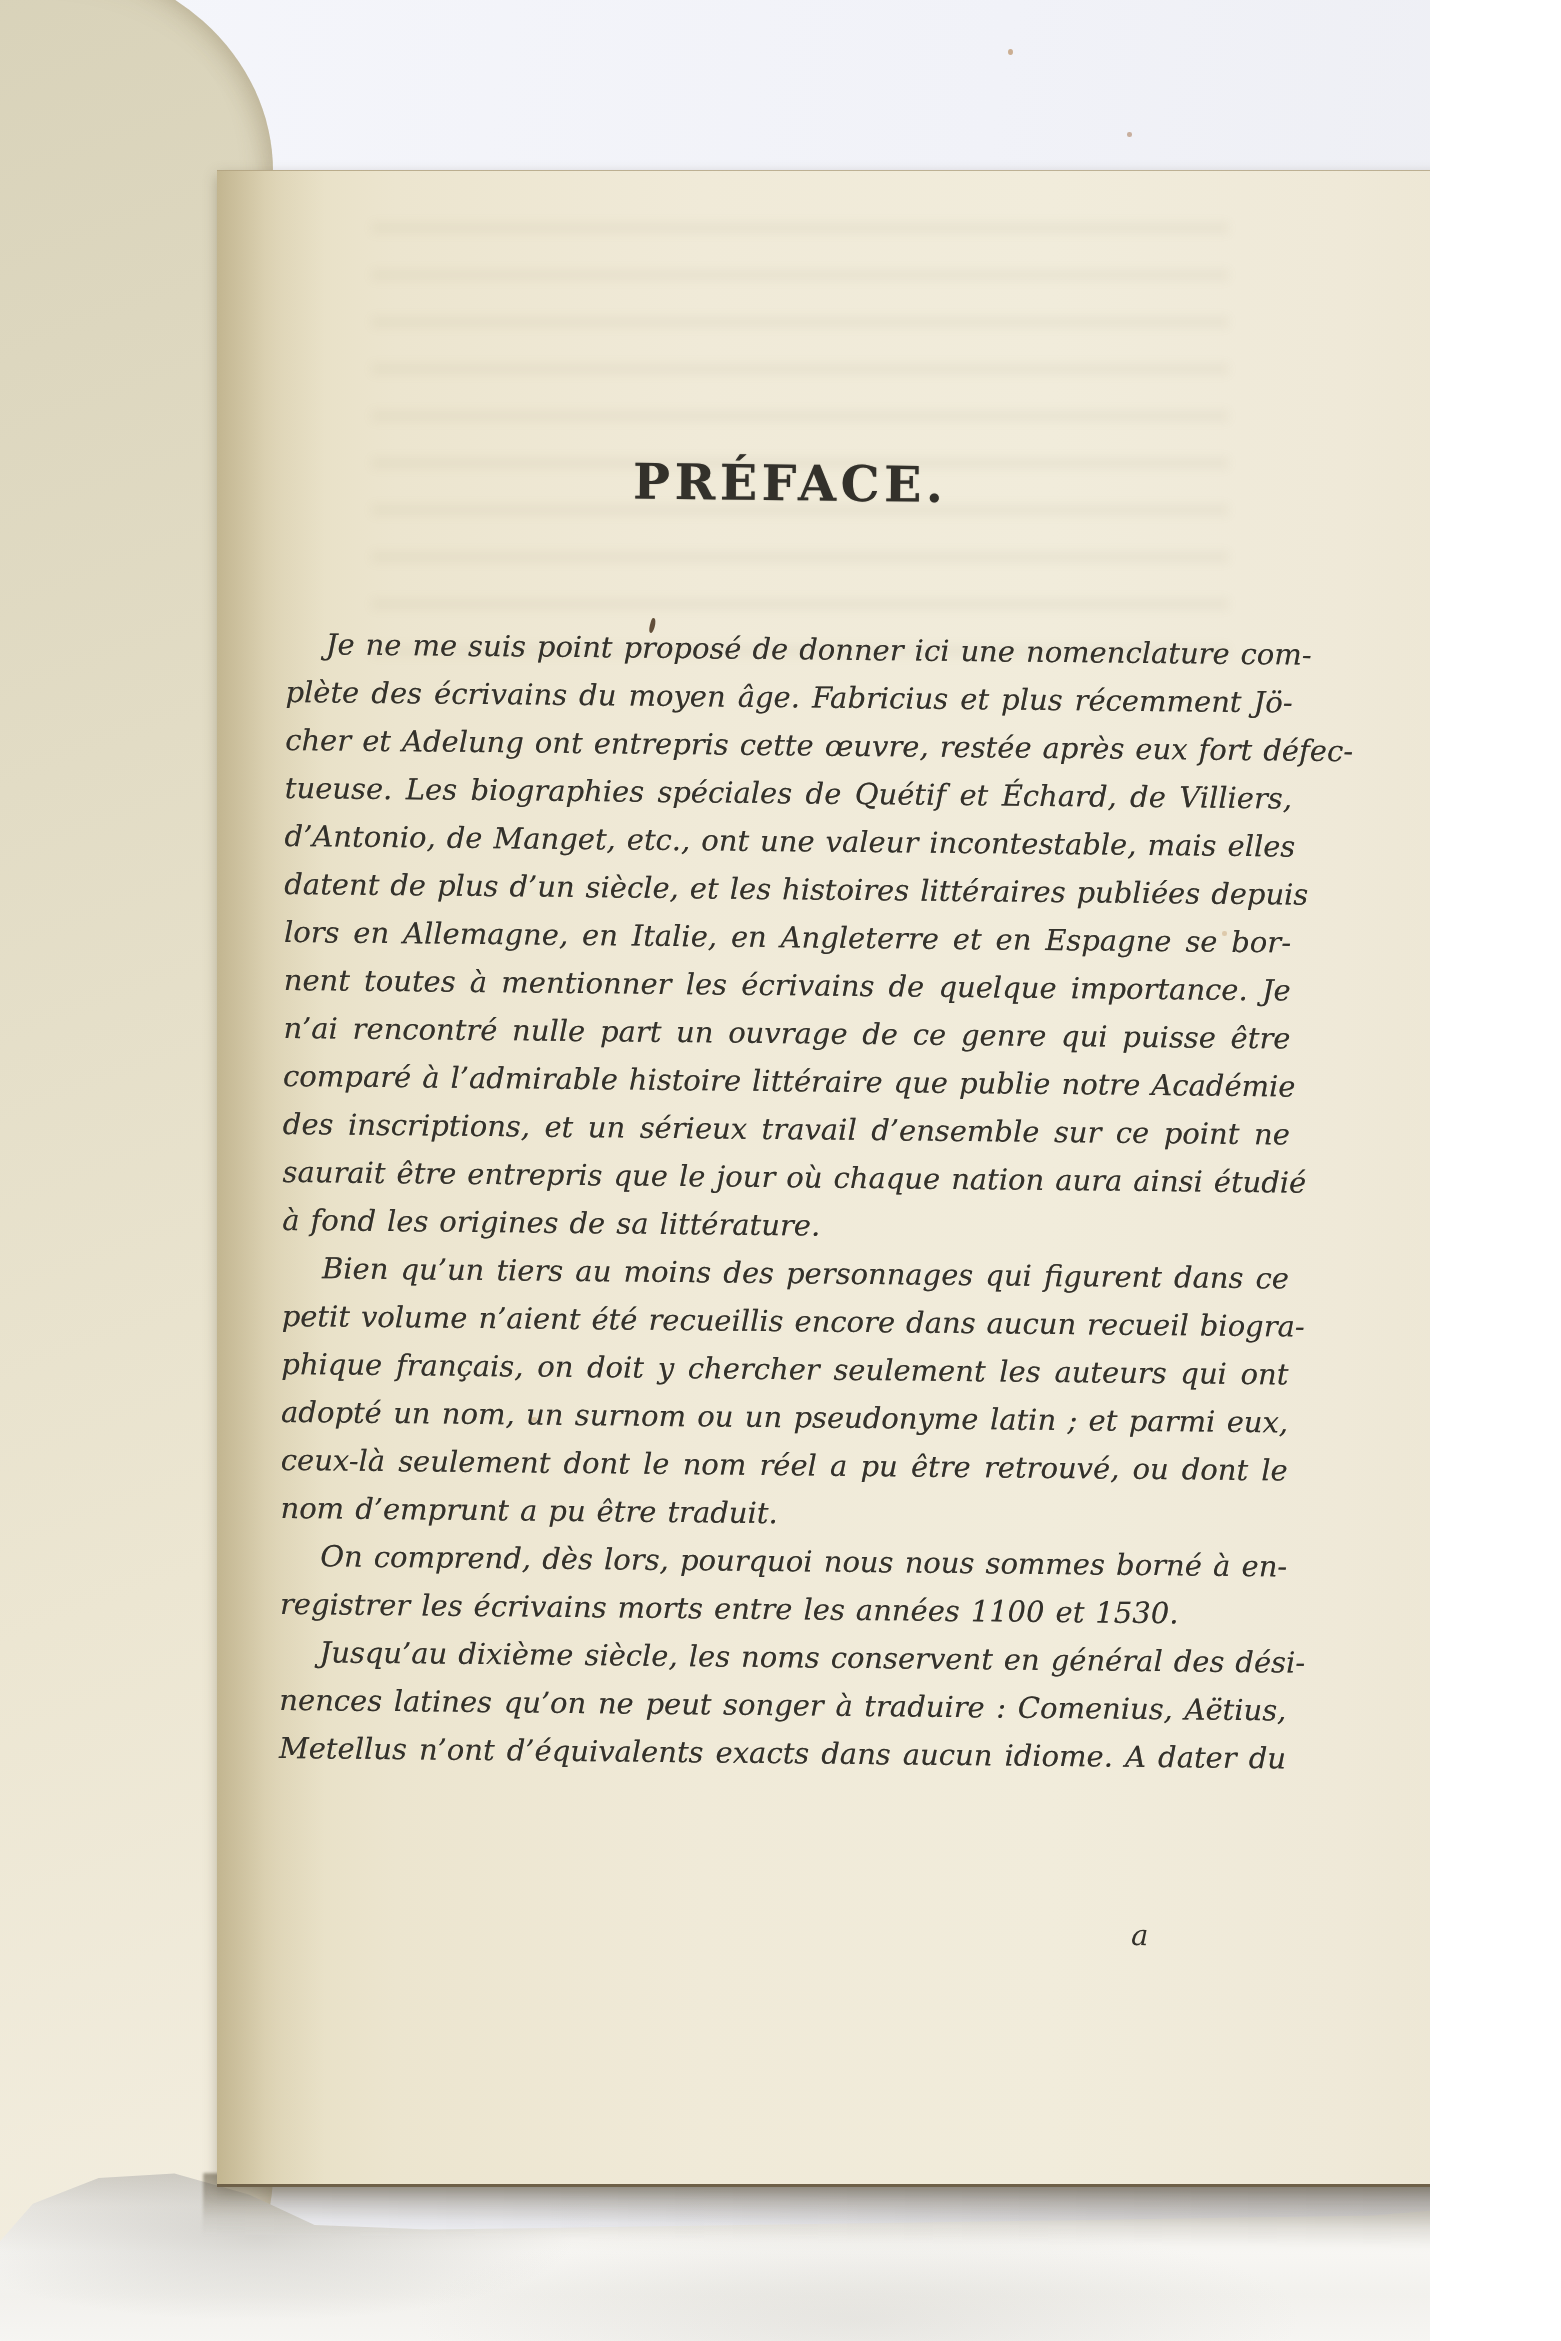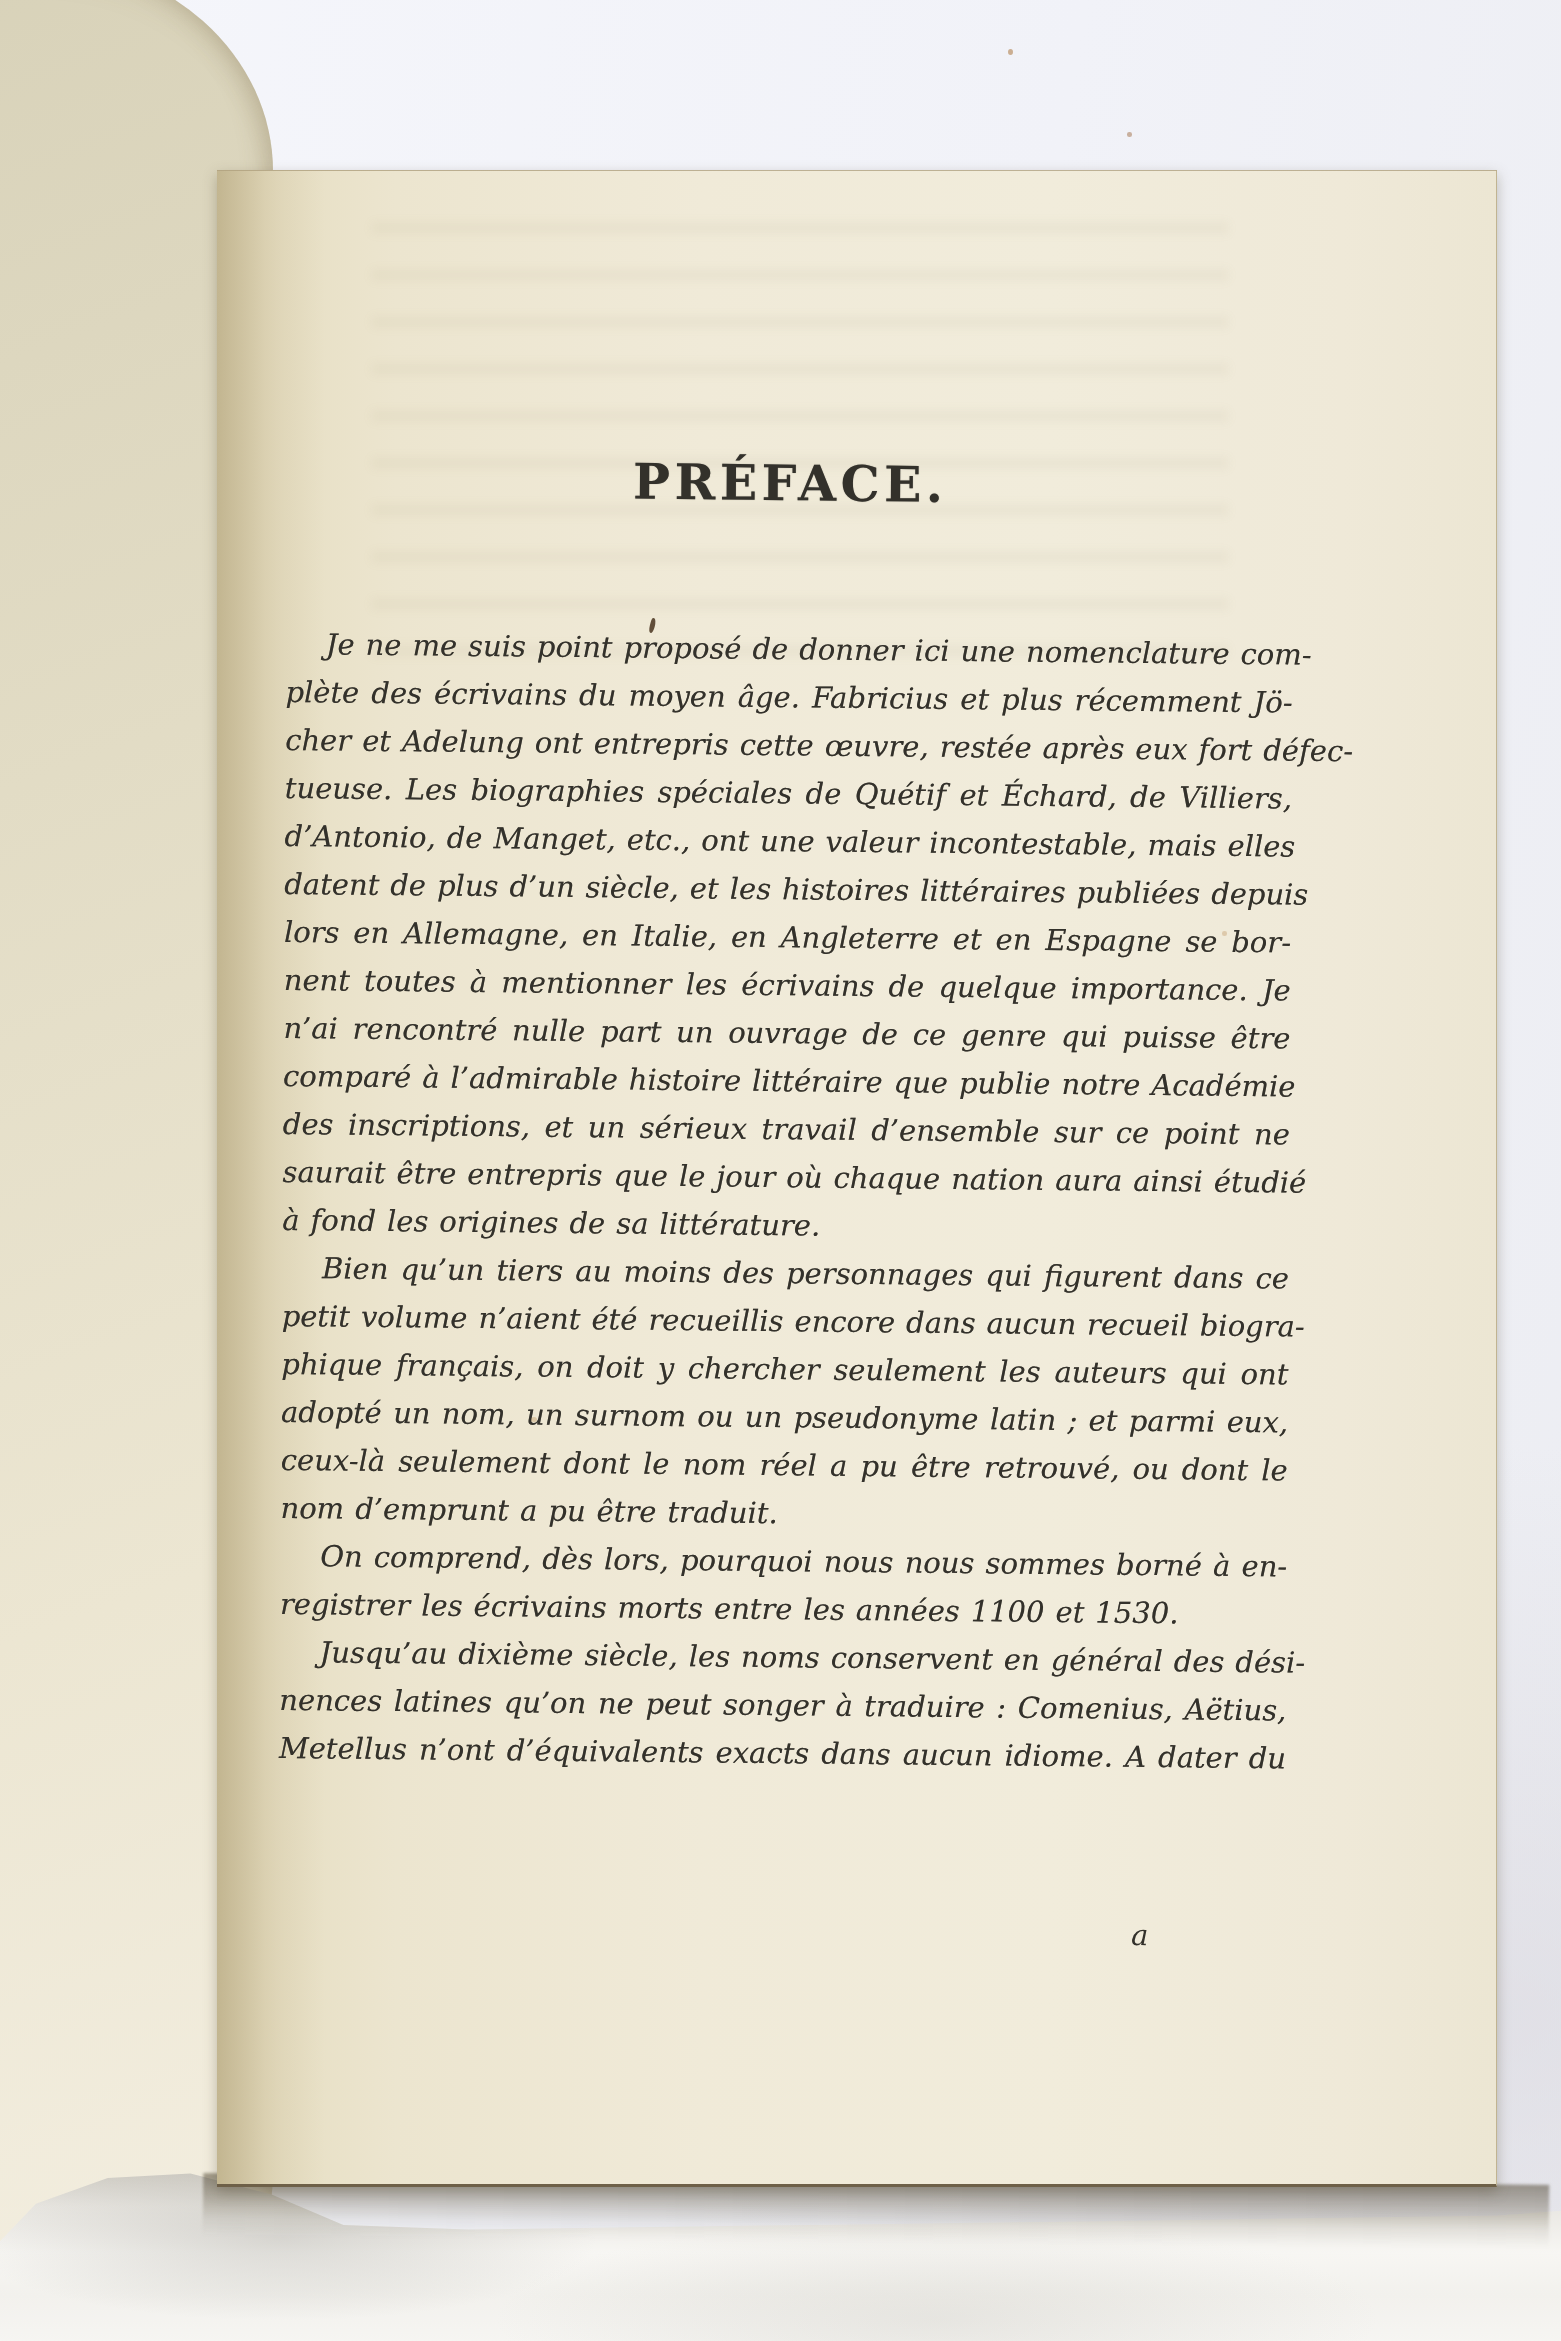--- a/index.html
+++ b/index.html
@@ -3,21 +3,21 @@
 <meta charset="utf-8">
 <style>
   html, body { margin: 0; padding: 0; }
   body {
     width: 1561px; height: 2342px;
     font-family: "DejaVu Serif", serif;
     overflow: hidden;
   }
   .photo {
     position: relative;
-    width: 1561px; height: 2342px;
+    width: 1430px; height: 2342px;
     background:
       radial-gradient(1265px 813px at 96% 86%, rgba(215,213,220,.55), rgba(215,213,220,0) 70%),
       linear-gradient(100deg, #f5f6fb 0%, #f1f2f8 55%, #ecedf2 100%);
     overflow: hidden;
   }
 
   
   .cloth {
     position: absolute; left: 0; top: 0; width: 100%; height: 100%;
     z-index: 2;

